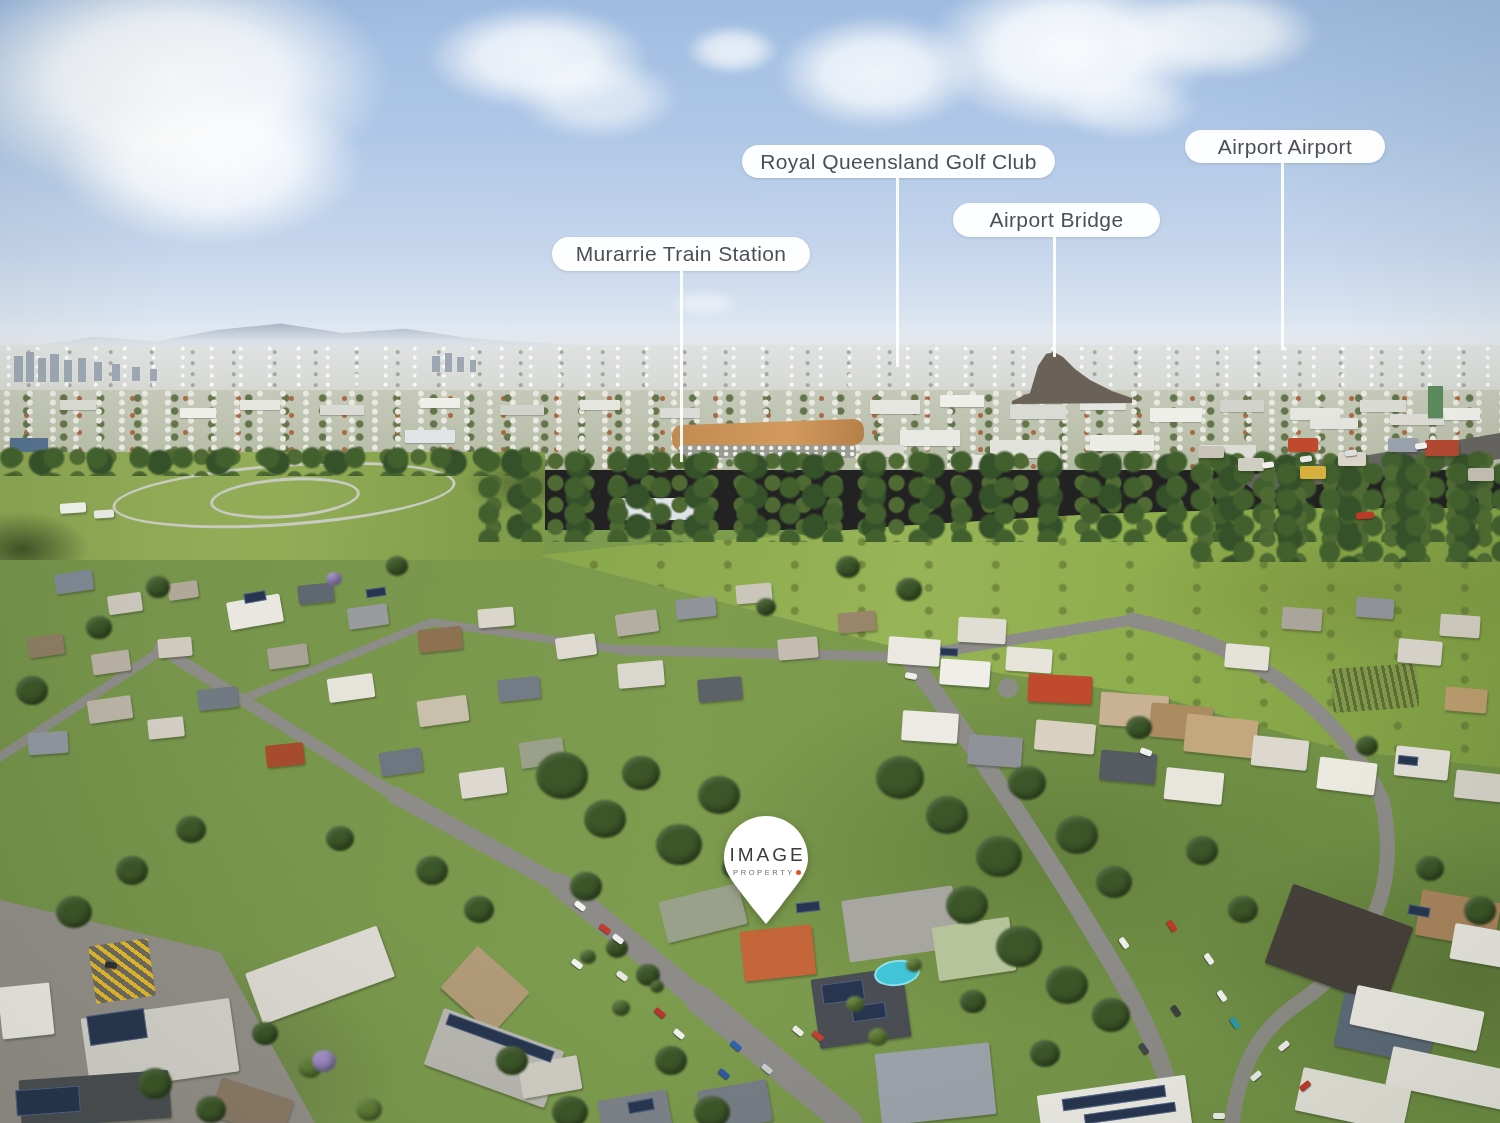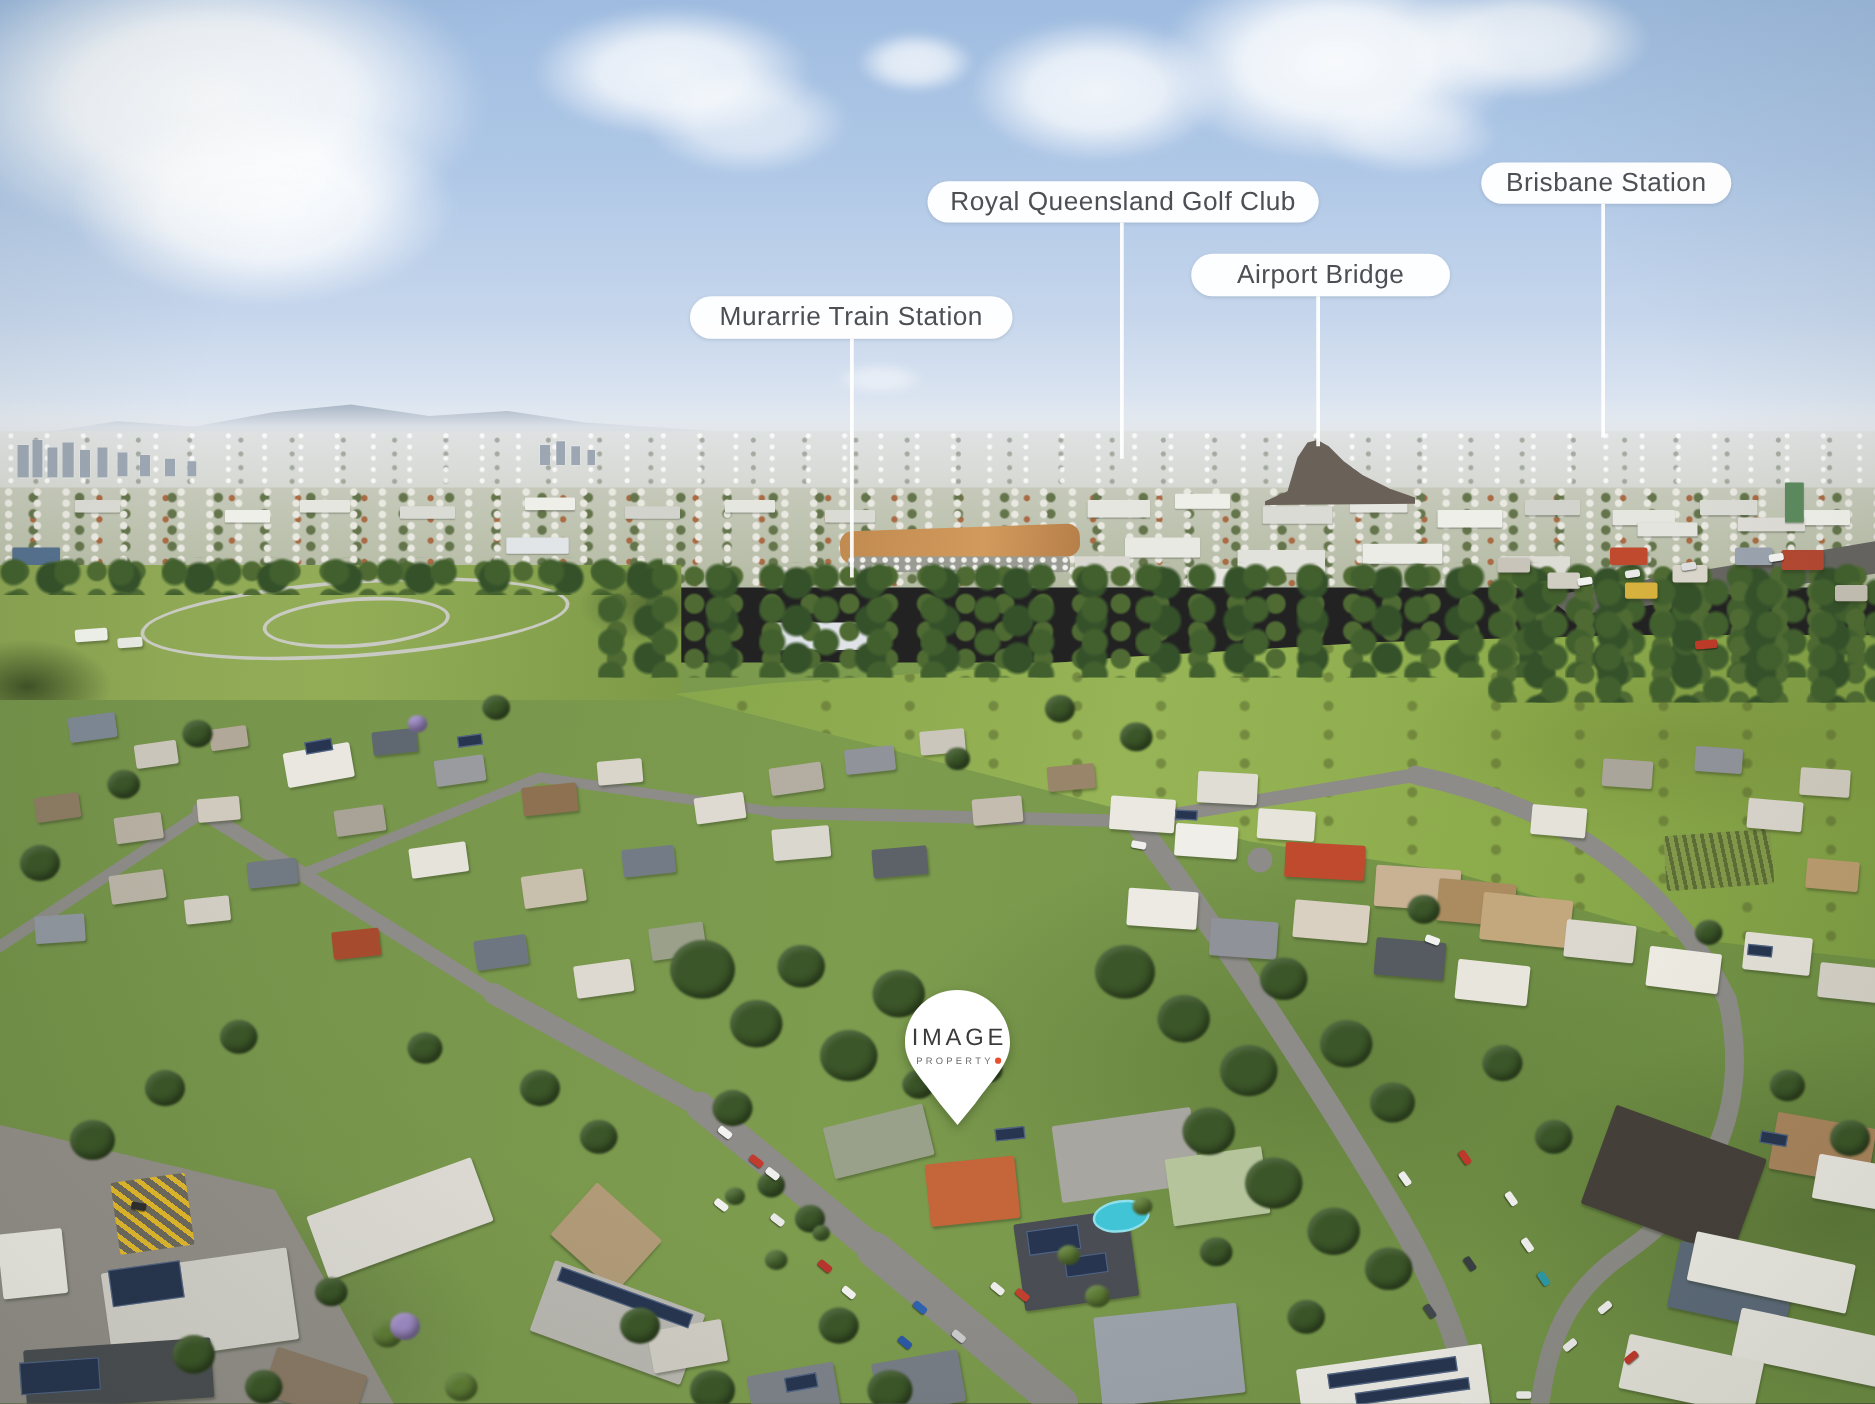--- a/index.html
+++ b/index.html
@@ -417,26 +417,26 @@
 
   <div class="loc-label" style="left:953px;top:203px;">
     <div class="pill" style="position:relative;width:207px;height:34px;">
       <span>Airport Bridge</span>
     </div>
     <div class="leader" style="left:100px;top:34px;height:120px;"></div>
   </div>
 
   <div class="loc-label" style="left:1185px;top:130px;">
     <div class="pill" style="position:relative;width:200px;height:33px;">
-      <span>Brisbane Station</span>
+      <span>Airport Airport</span>
     </div>
     <div class="leader" style="left:96px;top:33px;height:187px;"></div>
   </div>
 
-  <div class="map-pin" style="left:724px;top:792px;">
+  <div class="map-pin" style="left:724px;top:816px;">
     <svg width="84" height="108" viewBox="0 0 84 108">
       <path d="M42,0 C18.8,0 0,18.8 0,42 C0,59 13,70 28,91 L42,108 L56,91 C71,70 84,59 84,42 C84,18.8 65.2,0 42,0 Z" fill="#ffffff"></path>
     </svg>
     <div class="pin-text">
       <div class="pin-brand">IMAGE</div>
       <div class="pin-sub">
         <span style="position:static">PROPERTY</span>
           <span class="pin-dot"></span>
       </div>
     </div>

